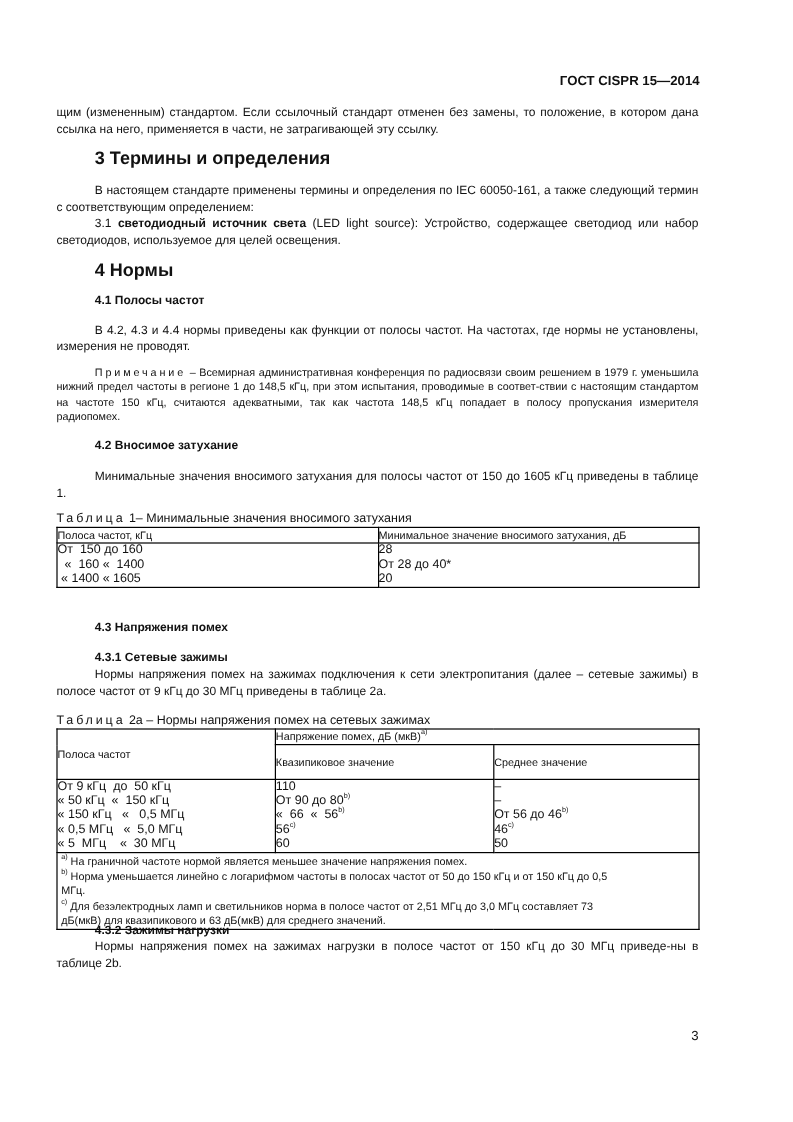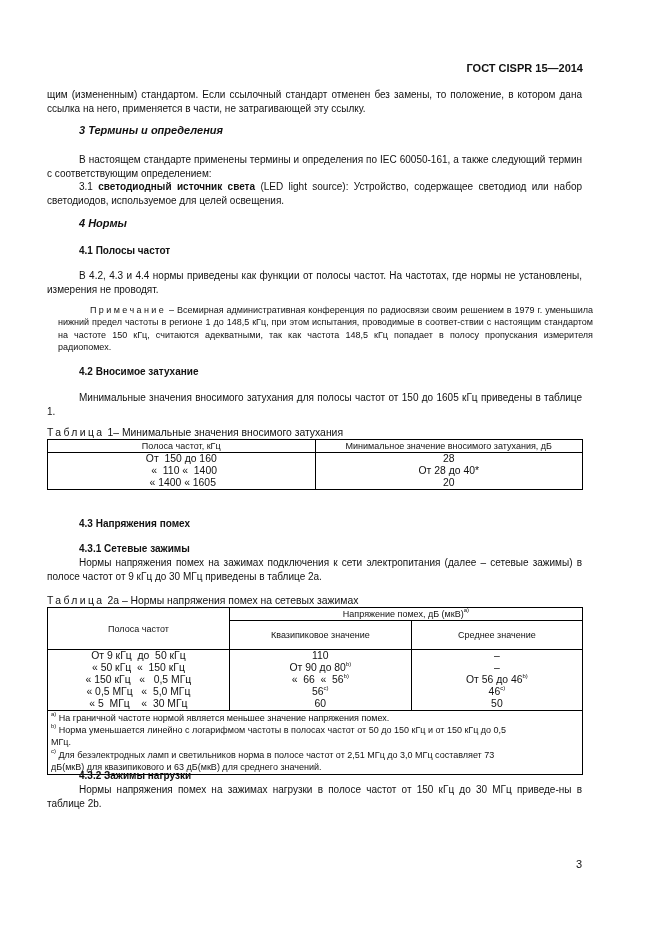--- a/index.html
+++ b/index.html
@@ -2,27 +2,27 @@
 <html><head>
 <meta charset="utf-8">
 <style>
   html, body { margin: 0; padding: 0; background: #ffffff; }
   body { width: 661px; height: 935px; position: relative; overflow: hidden;
          font-family: "Liberation Sans", sans-serif; color: #111; }
   .abs { position: absolute; }
   .hdr { top: 62px; right: 78px; font-weight: bold; font-size: 11px; }
   .p { left: 47px; width: 535px; font-size: 10px; line-height: 13.5px; text-align: justify; }
   .ind { text-indent: 32px; }
-  .small { font-size: 9px; line-height: 12.4px; margin-left: 11px; }
-  .h1 { left: 79px; font-weight: bold; font-size: 11px; font-style: italic; }
+  .small { font-size: 9px; line-height: 12.4px; }
+  .h1 { left: 79px; font-weight: bold; font-size: 15px; }
   .h2 { left: 79px; font-weight: bold; font-size: 10px; }
   .spaced { letter-spacing: 2.4px; }
   .cap { left: 47px; font-size: 10.4px; }
   table { border-collapse: collapse; position: absolute; left: 47px; width: 536px; }
-  td { border: 1.6px solid #000; padding: 0; font-size: 10.4px; line-height: 12px; text-align: center; vertical-align: middle; }
+  td { border: 1.6px solid #000; padding: 0; font-size: 10.4px; line-height: 12px; text-align: left; vertical-align: middle; }
   td.hd { font-size: 9px; line-height: 12px; }
   td.foot { text-align: left; font-size: 9px; line-height: 12.2px; padding: 1px 3px; }
   .rows div { white-space: pre; }
   sup { font-size: 6px; vertical-align: 5px; line-height: 0; }
   .pgnum { top: 858px; left: 576px; font-size: 11px; }
 </style>
 </head>
 <body>
 
 <div class="abs hdr">ГОСТ CISPR 15—2014</div>
@@ -44,21 +44,21 @@
 <div class="abs cap" style="top:427px"><span class="spaced">Таблица</span><span> 1– Минимальные значения вносимого затухания</span></div>
 <table style="top:439px">
   <tbody>
       <tr style="height:13px">
     <td class="hd" style="width:50%">Полоса частот, кГц</td>
     <td class="hd">Минимальное значение вносимого затухания, дБ</td>
   </tr>
   <tr>
     <td class="rows">
       <div>От  150 до 160</div>
-      <div>  «  110 «  1400</div>
+      <div>  «  160 «  1400</div>
       <div> « 1400 « 1605</div>
     </td>
     <td class="rows">
       <div>28</div>
       <div>От 28 до 40*</div>
       <div>20</div>
     </td>
   </tr>
 </tbody>
   </table>

